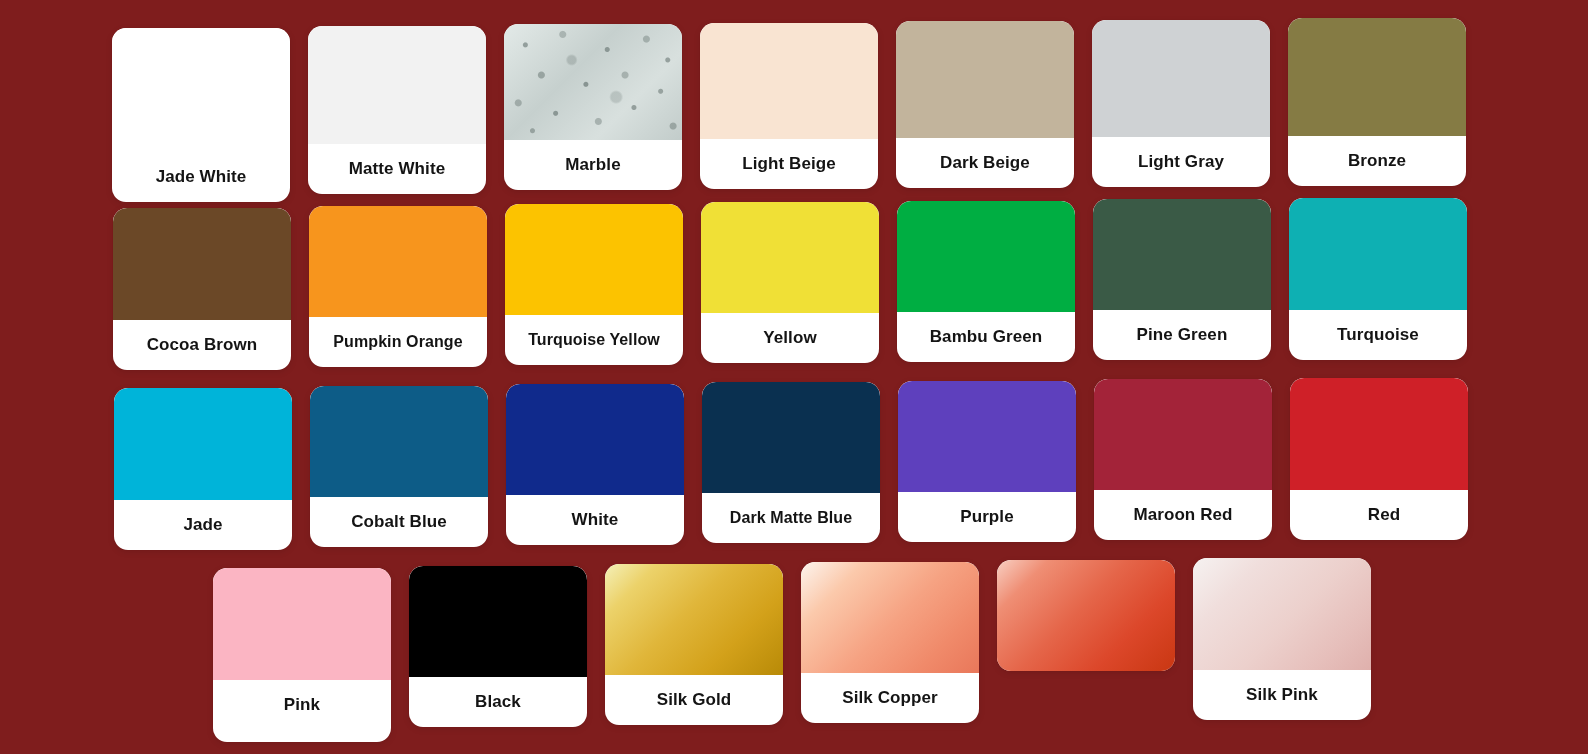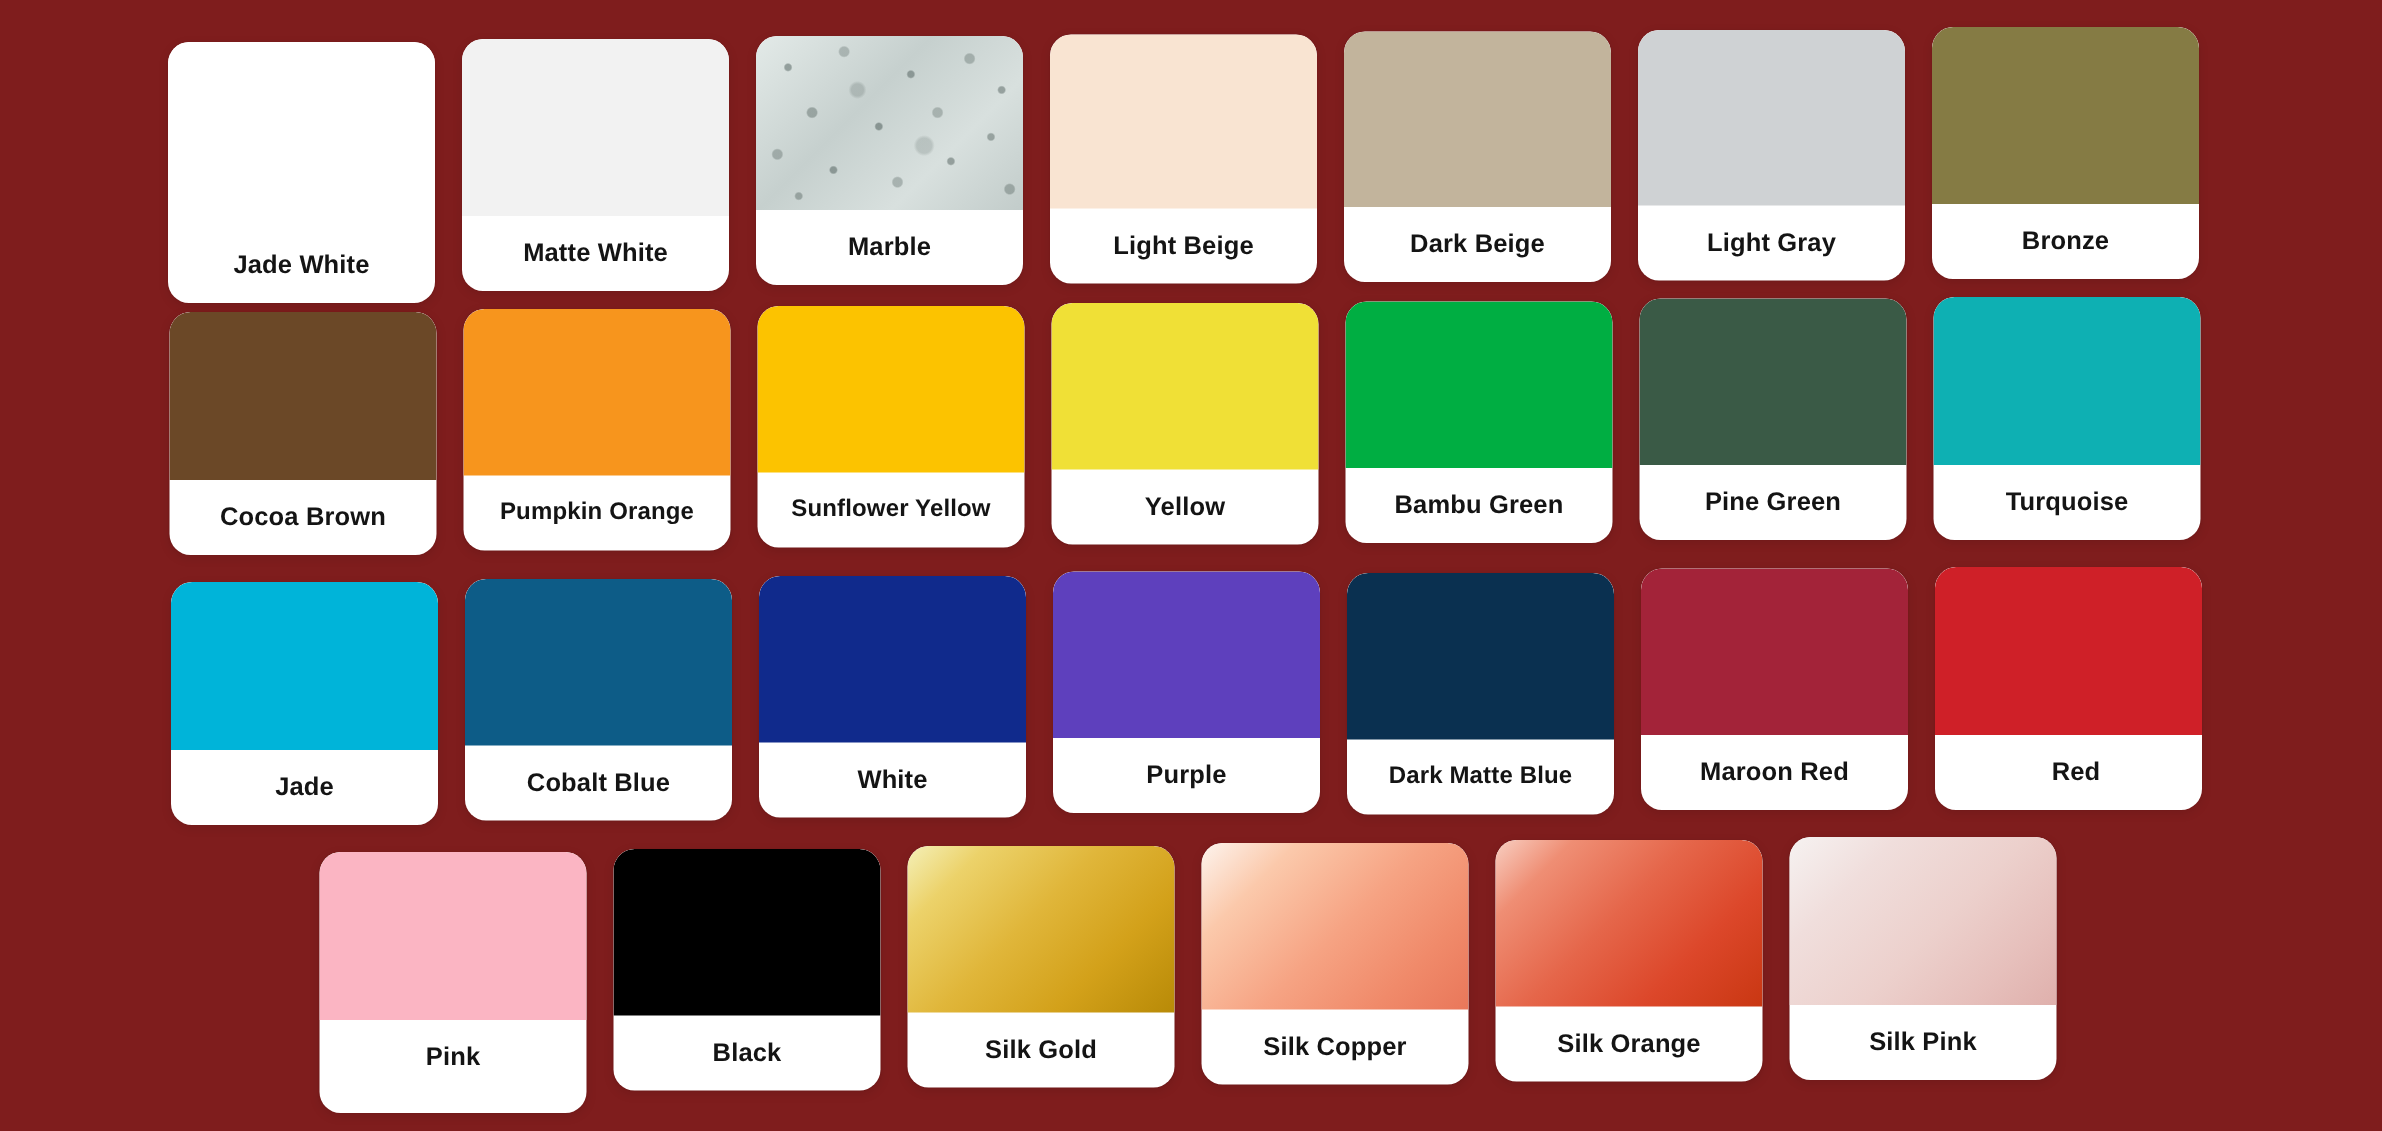--- a/index.html
+++ b/index.html
@@ -115,21 +115,21 @@
       <div class="swatch-card" style="margin-top: 10px;">
         <div class="swatch-color" style="height: 112px; background: rgb(107, 72, 39);"></div>
         <div class="swatch-label" style="height: 50px; line-height: 50px;">Cocoa Brown</div>
       </div>
       <div class="swatch-card" style="margin-top: 8px;">
         <div class="swatch-color" style="height: 111px; background: rgb(247, 149, 29);"></div>
         <div class="swatch-label small" style="height: 50px; line-height: 50px;">Pumpkin Orange</div>
       </div>
       <div class="swatch-card" style="margin-top: 6px;">
         <div class="swatch-color" style="height: 111px; background: rgb(252, 195, 0);"></div>
-        <div class="swatch-label small" style="height: 50px; line-height: 50px;">Sunflower Yellow</div>
+        <div class="swatch-label small" style="height: 50px; line-height: 50px;">Turquoise Yellow</div>
       </div>
       <div class="swatch-card" style="margin-top: 4px;">
         <div class="swatch-color" style="height: 111px; background: rgb(240, 224, 54);"></div>
         <div class="swatch-label" style="height: 50px; line-height: 50px;">Yellow</div>
       </div>
       <div class="swatch-card" style="margin-top: 3px;">
         <div class="swatch-color" style="height: 111px; background: rgb(0, 174, 66);"></div>
         <div class="swatch-label" style="height: 50px; line-height: 50px;">Bambu Green</div>
       </div>
       <div class="swatch-card" style="margin-top: 1px;">
@@ -147,28 +147,28 @@
         <div class="swatch-label" style="height: 50px; line-height: 50px;">Jade</div>
       </div>
       <div class="swatch-card" style="margin-top: 8px;">
         <div class="swatch-color" style="height: 111px; background: rgb(13, 92, 135);"></div>
         <div class="swatch-label" style="height: 50px; line-height: 50px;">Cobalt Blue</div>
       </div>
       <div class="swatch-card" style="margin-top: 6px;">
         <div class="swatch-color" style="height: 111px; background: rgb(16, 42, 140);"></div>
         <div class="swatch-label" style="height: 50px; line-height: 50px;">White</div>
       </div>
+      <div class="swatch-card" style="margin-top: 4px;">
+        <div class="swatch-color" style="height: 111px; background: rgb(10, 48, 80);"></div>
+        <div class="swatch-label small" style="height: 50px; line-height: 50px;">Dark Matte Blue</div>
+      </div>
       <div class="swatch-card" style="margin-top: 3px;">
         <div class="swatch-color" style="height: 111px; background: rgb(94, 64, 189);"></div>
         <div class="swatch-label" style="height: 50px; line-height: 50px;">Purple</div>
       </div>
-      <div class="swatch-card" style="margin-top: 4px;">
-        <div class="swatch-color" style="height: 111px; background: rgb(10, 48, 80);"></div>
-        <div class="swatch-label small" style="height: 50px; line-height: 50px;">Dark Matte Blue</div>
-      </div>
       <div class="swatch-card" style="margin-top: 1px;">
         <div class="swatch-color" style="height: 111px; background: rgb(163, 35, 57);"></div>
         <div class="swatch-label" style="height: 50px; line-height: 50px;">Maroon Red</div>
       </div>
       <div class="swatch-card" style="margin-top: 0px;">
         <div class="swatch-color" style="height: 112px; background: rgb(207, 32, 40);"></div>
         <div class="swatch-label" style="height: 50px; line-height: 50px; margin-left: 10px;">Red</div>
       </div>
     </div>
     <div class="swatch-row" style="left: 213px; top: 558px;">
@@ -183,20 +183,19 @@
       <div class="swatch-card" style="margin-top: 6px;">
         <div class="swatch-color" style="height: 111px; background: linear-gradient(135deg, rgb(244, 240, 184) 0%, rgb(236, 210, 106) 18%, rgb(224, 182, 58) 45%, rgb(211, 161, 26) 72%, rgb(184, 138, 7) 100%);"></div>
         <div class="swatch-label" style="height: 50px; line-height: 50px;">Silk Gold</div>
       </div>
       <div class="swatch-card" style="margin-top: 4px;">
         <div class="swatch-color" style="height: 111px; background: linear-gradient(135deg, rgb(253, 244, 238) 0%, rgb(251, 201, 171) 22%, rgb(246, 163, 131) 52%, rgb(240, 138, 106) 78%, rgb(233, 119, 90) 100%);"></div>
         <div class="swatch-label" style="height: 50px; line-height: 50px;">Silk Copper</div>
       </div>
       <div class="swatch-card" style="margin-top: 2px;">
         <div class="swatch-color" style="height: 111px; background: linear-gradient(135deg, rgb(248, 207, 194) 0%, rgb(239, 142, 116) 18%, rgb(229, 102, 74) 45%, rgb(220, 71, 42) 72%, rgb(201, 55, 18) 100%);"></div>
-        <div class="swatch-label" style="height: 50px; line-height: 50px;">Silk Orange</div>
       </div>
       <div class="swatch-card" style="margin-top: 0px;">
         <div class="swatch-color" style="height: 112px; background: linear-gradient(135deg, rgb(246, 242, 241) 0%, rgb(240, 222, 220) 25%, rgb(236, 208, 204) 55%, rgb(230, 191, 187) 80%, rgb(223, 176, 172) 100%);"></div>
         <div class="swatch-label" style="height: 50px; line-height: 50px;">Silk Pink</div>
       </div>
     </div>
   </div>
 
 </body></html>

